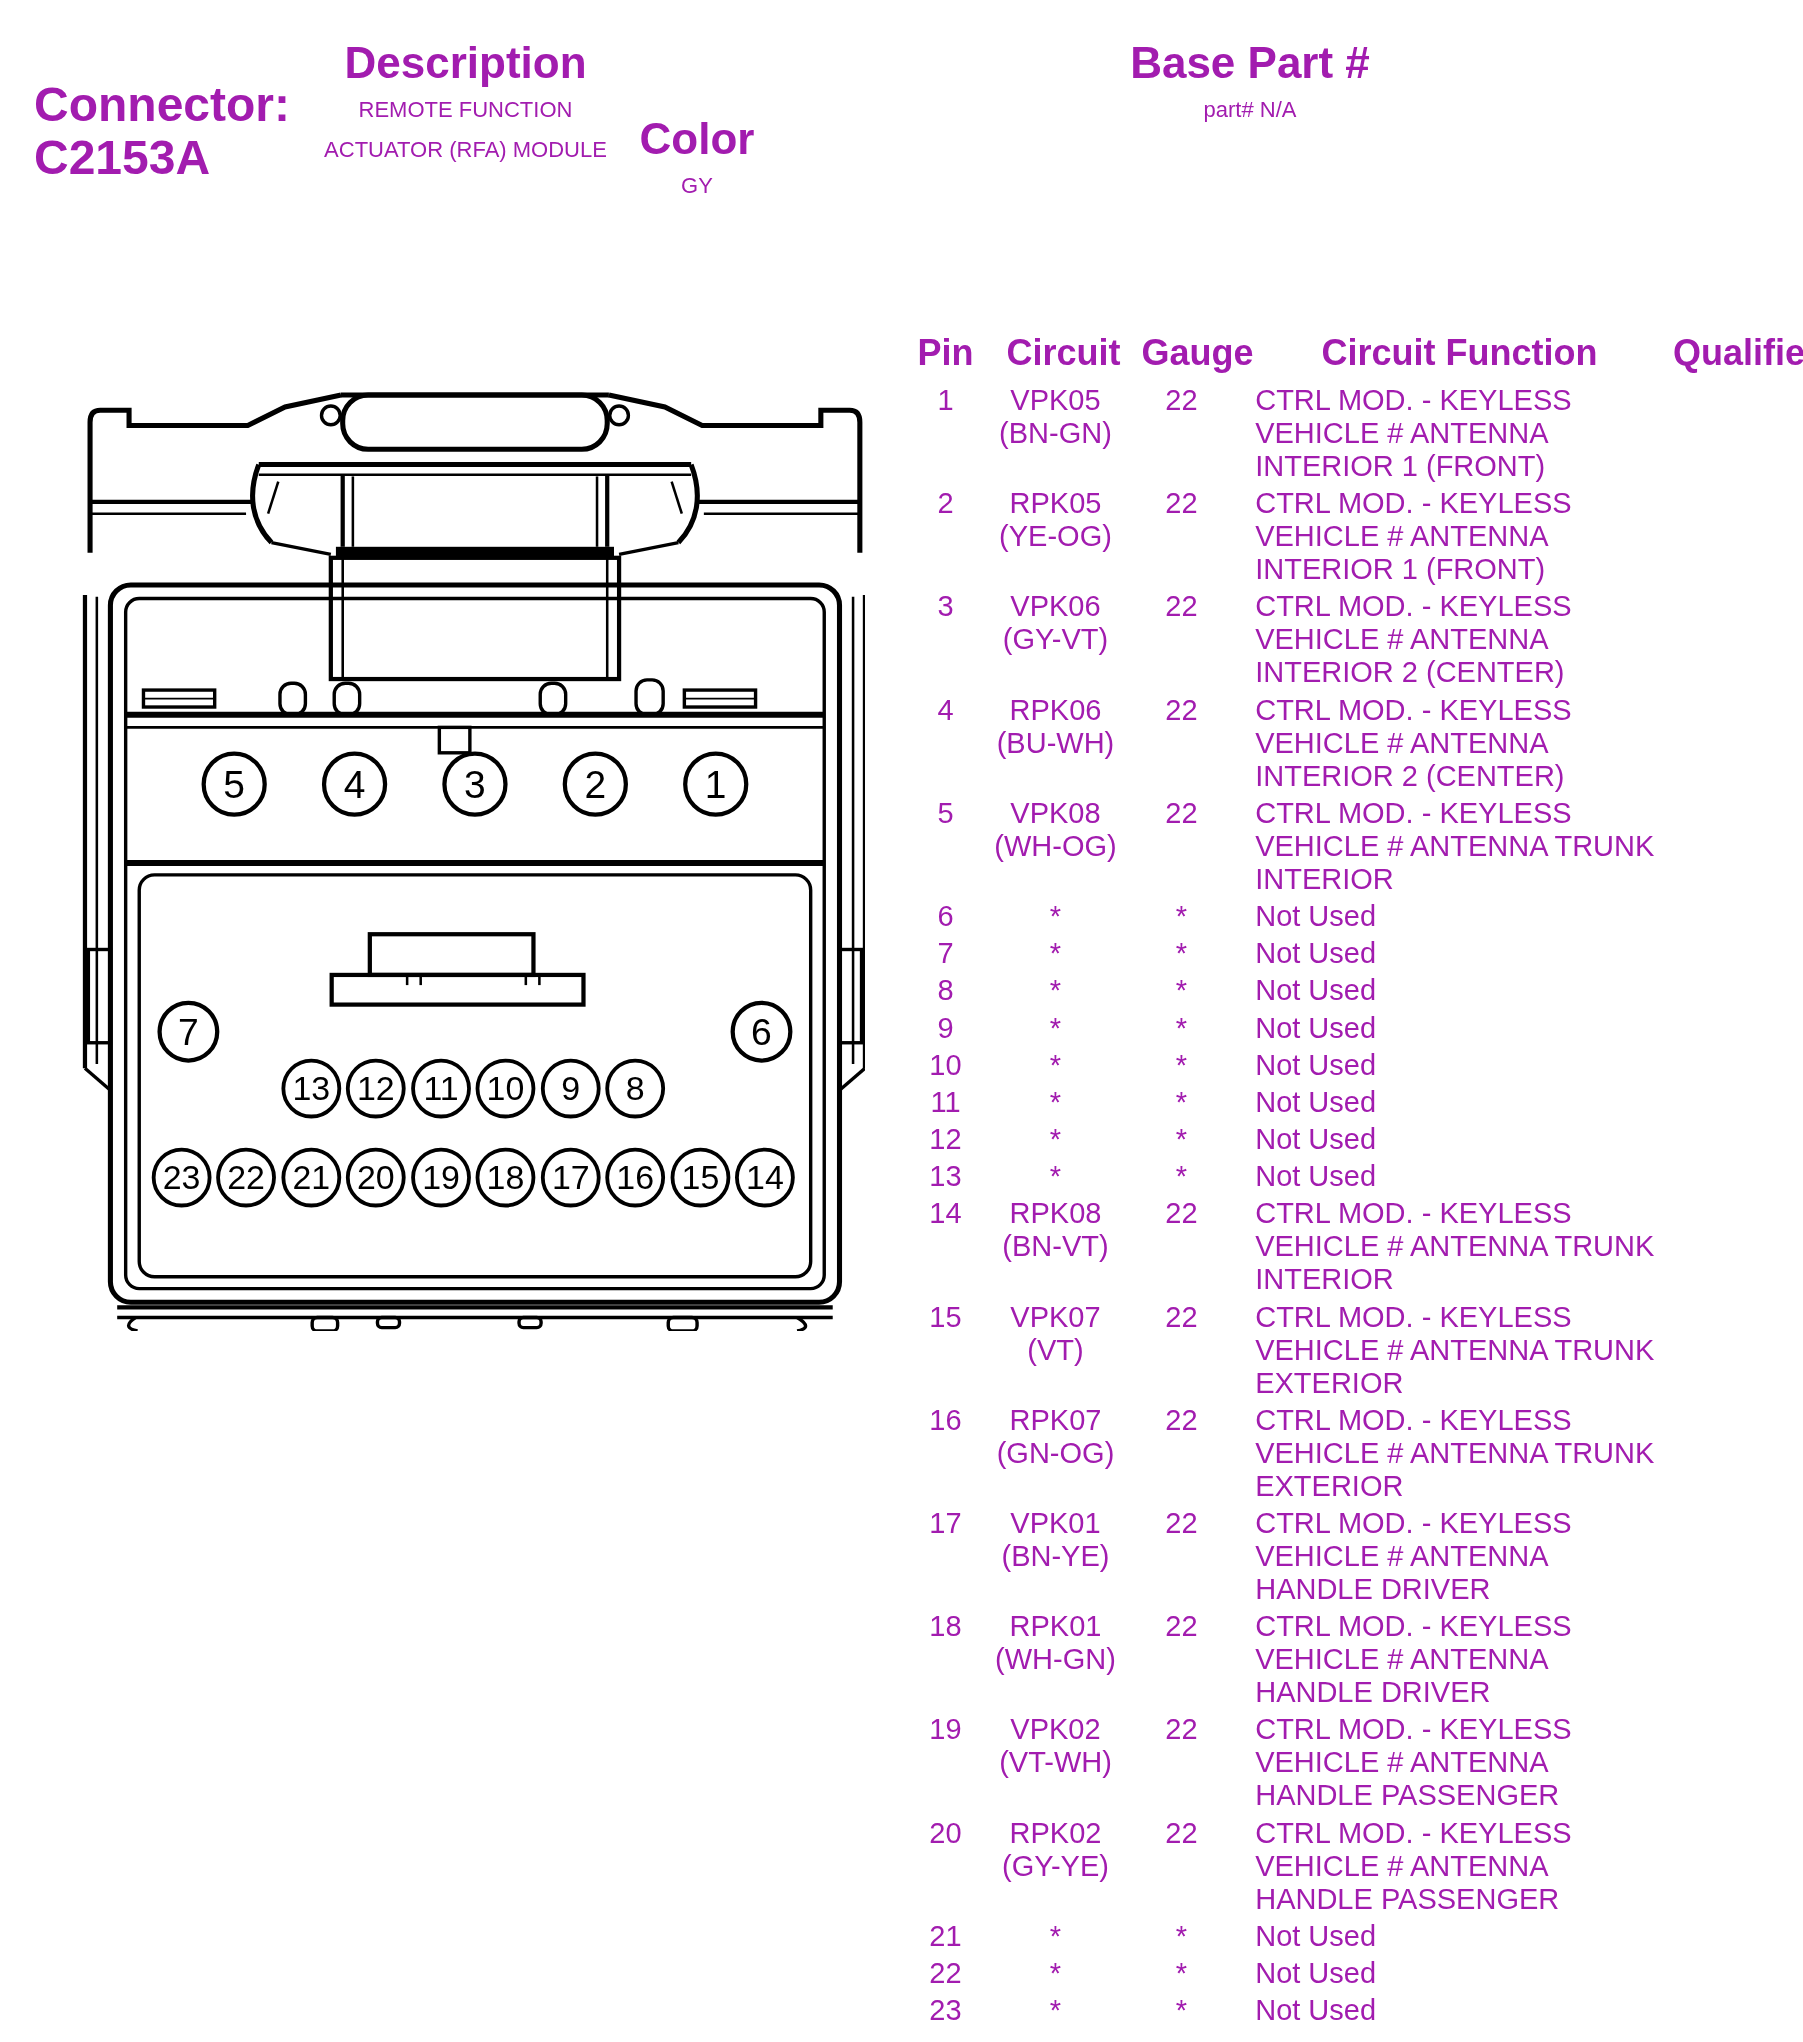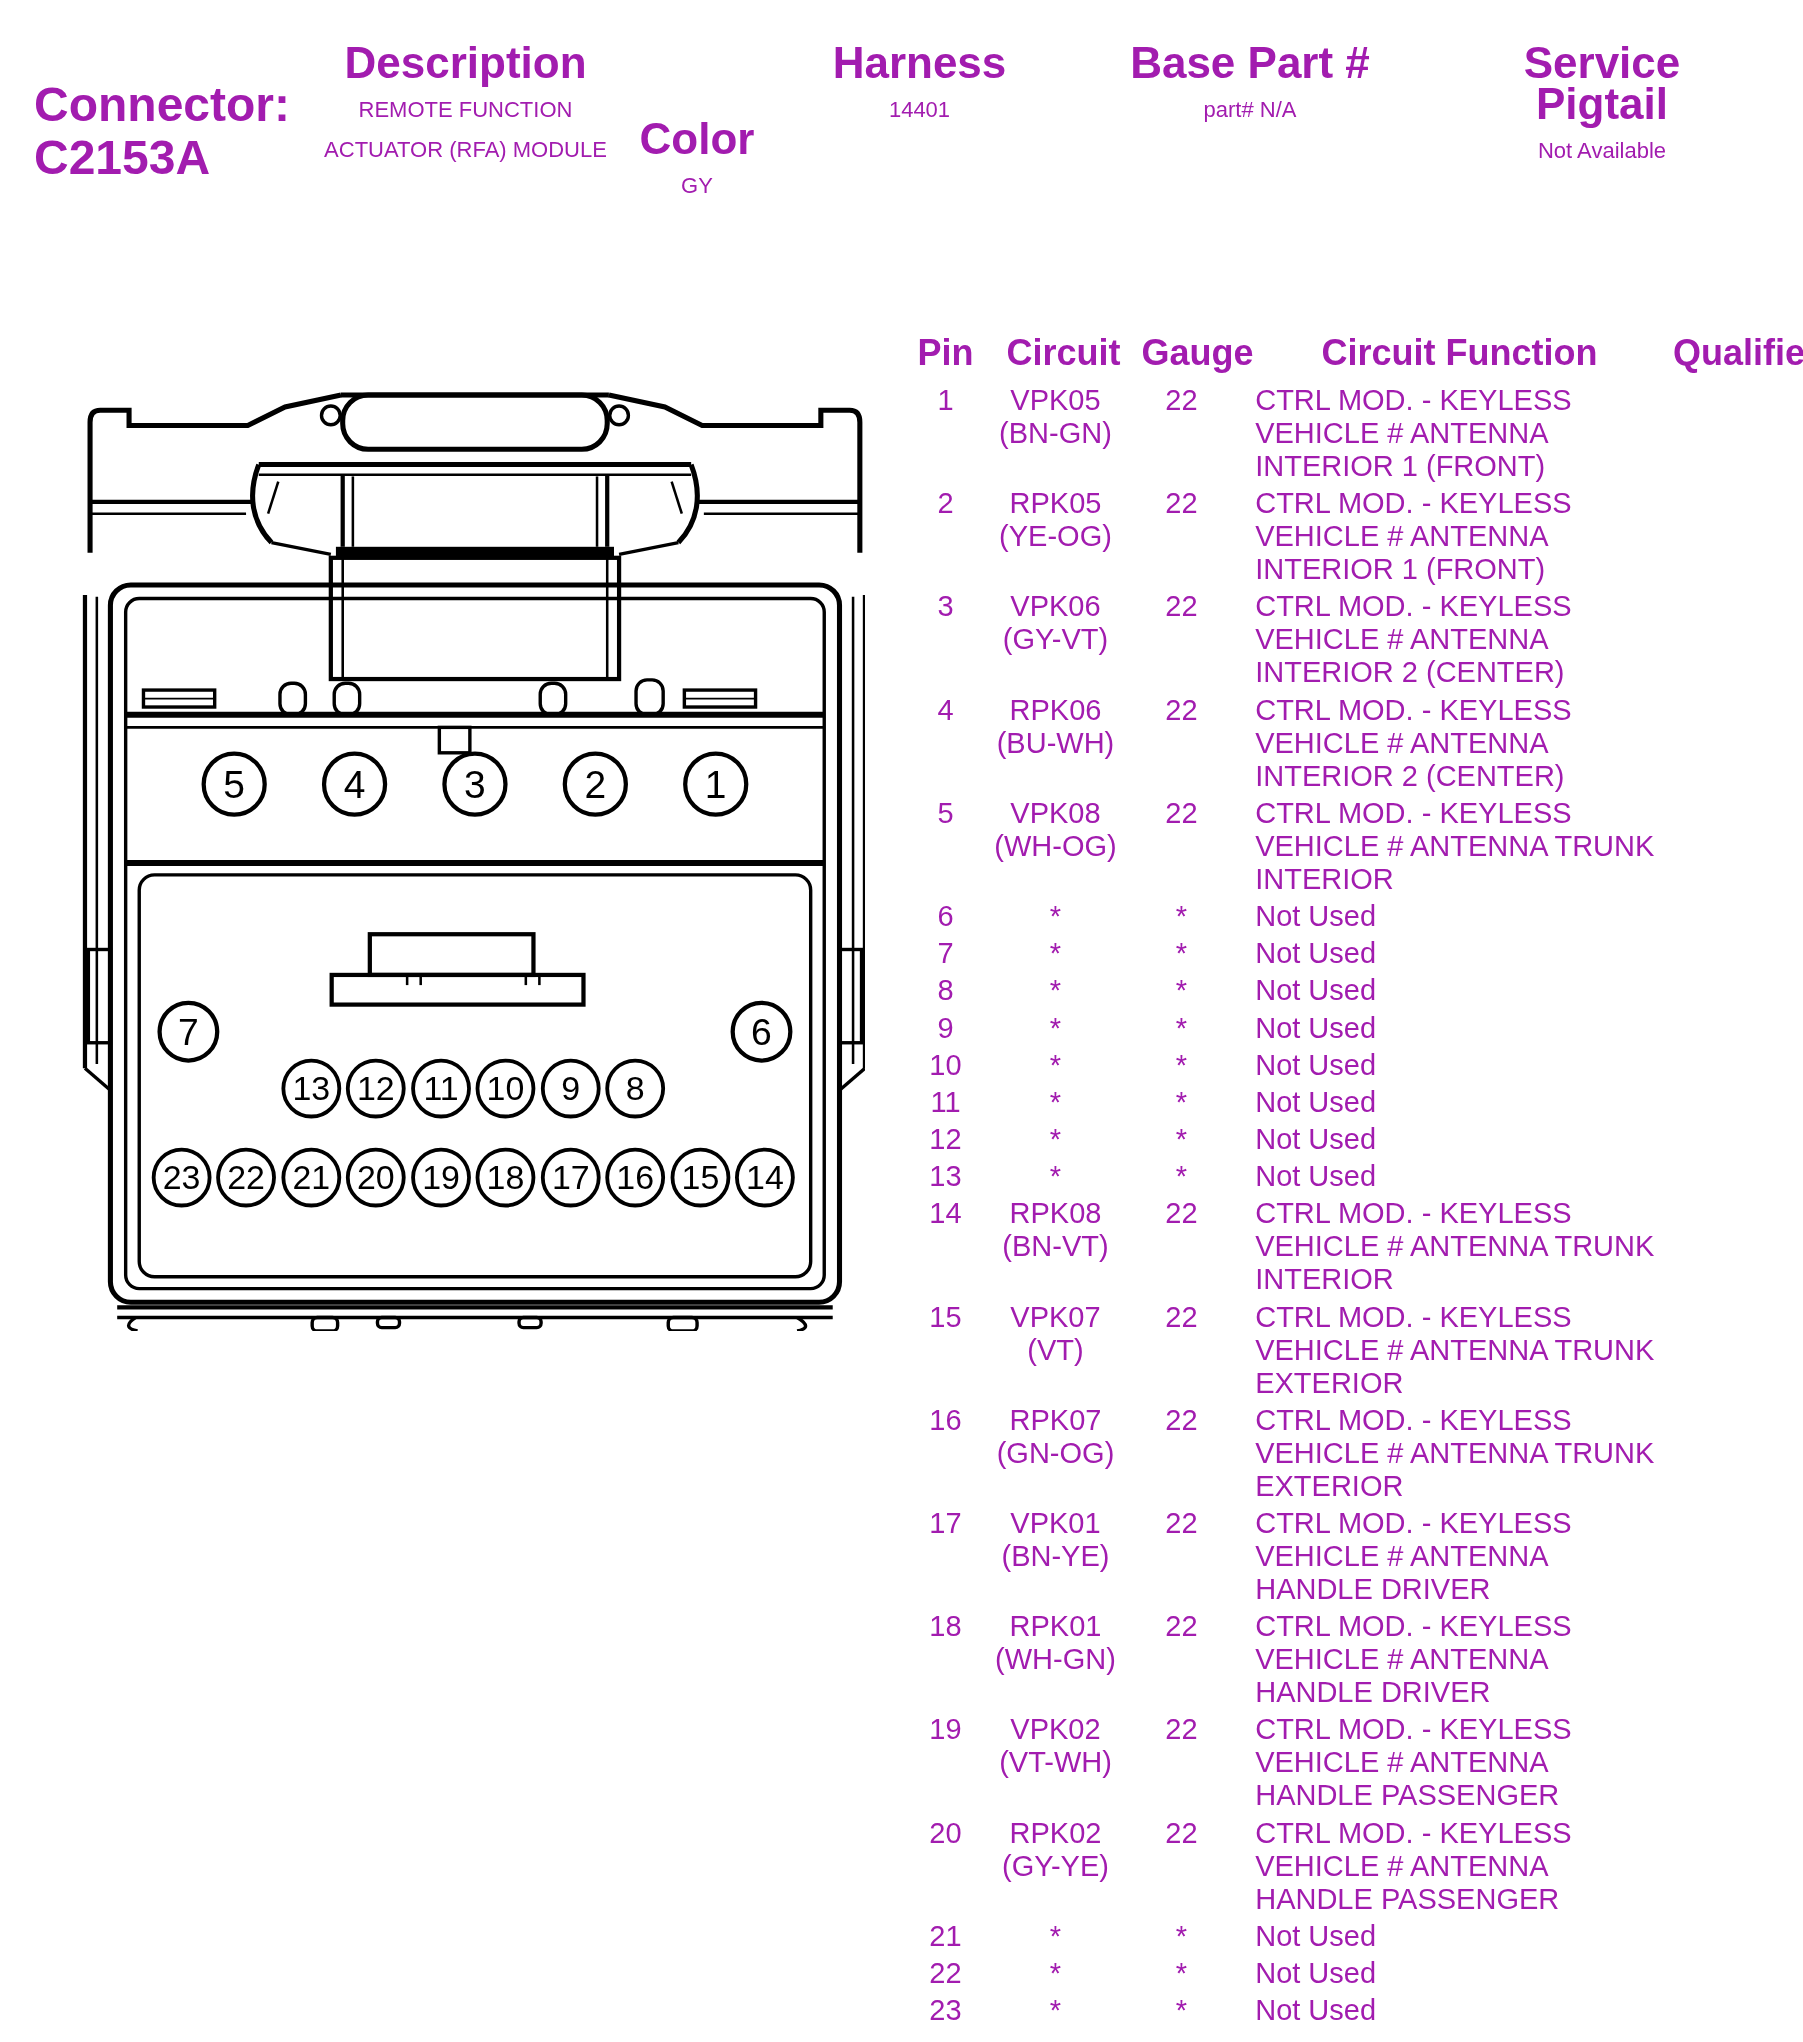--- a/index.html
+++ b/index.html
@@ -46,34 +46,26 @@
   <div class="hfield hf-desc">
     <div class="hlabel">Description</div>
     <div class="hvalue">REMOTE FUNCTION ACTUATOR (RFA) MODULE</div>
   </div>
 
   <div class="hfield hf-color">
     <div class="hlabel">Color</div>
     <div class="hvalue">GY</div>
   </div>
 
-  <div class="hfield hf-harness">
-    <div class="hlabel">Harness</div>
-    <div class="hvalue">14401</div>
-  </div>
 
   <div class="hfield hf-basepart">
     <div class="hlabel">Base Part #</div>
     <div class="hvalue">part# N/A</div>
   </div>
 
-  <div class="hfield hf-pigtail">
-    <div class="hlabel">Service Pigtail</div>
-    <div class="hvalue">Not Available</div>
-  </div>
 
   <div class="diagram">
     <svg width="814" height="958" viewBox="0 0 960 1130" xmlns="http://www.w3.org/2000/svg">
 
       <g>
         <circle class="ln" cx="330" cy="50" r="11" stroke-width="4"></circle>
         <circle class="ln" cx="670" cy="50" r="11" stroke-width="4"></circle>
         <path class="ln" d="M342,26 H658" stroke-width="6"></path>
         <rect class="ln" x="344" y="26" width="312" height="64" rx="30" fill="#fff" stroke-width="6"></rect>
         <path class="ln" d="M46,212 V58 Q46,44 58,44 H92 V62 H232 L276,40 L342,26" stroke-width="6"></path>

